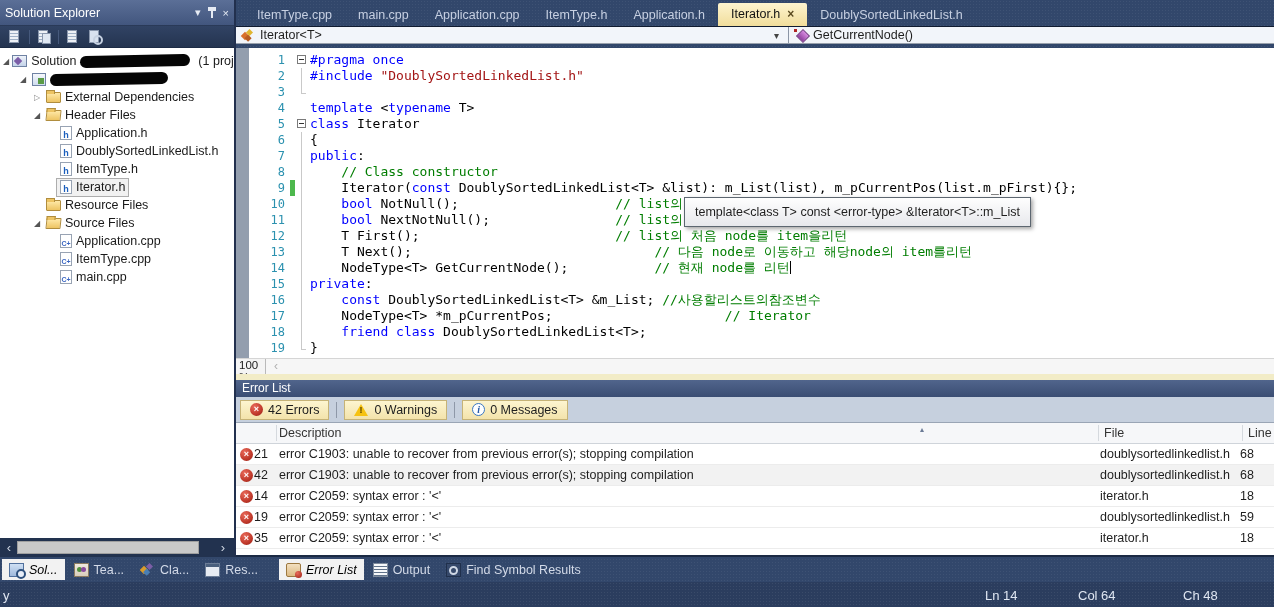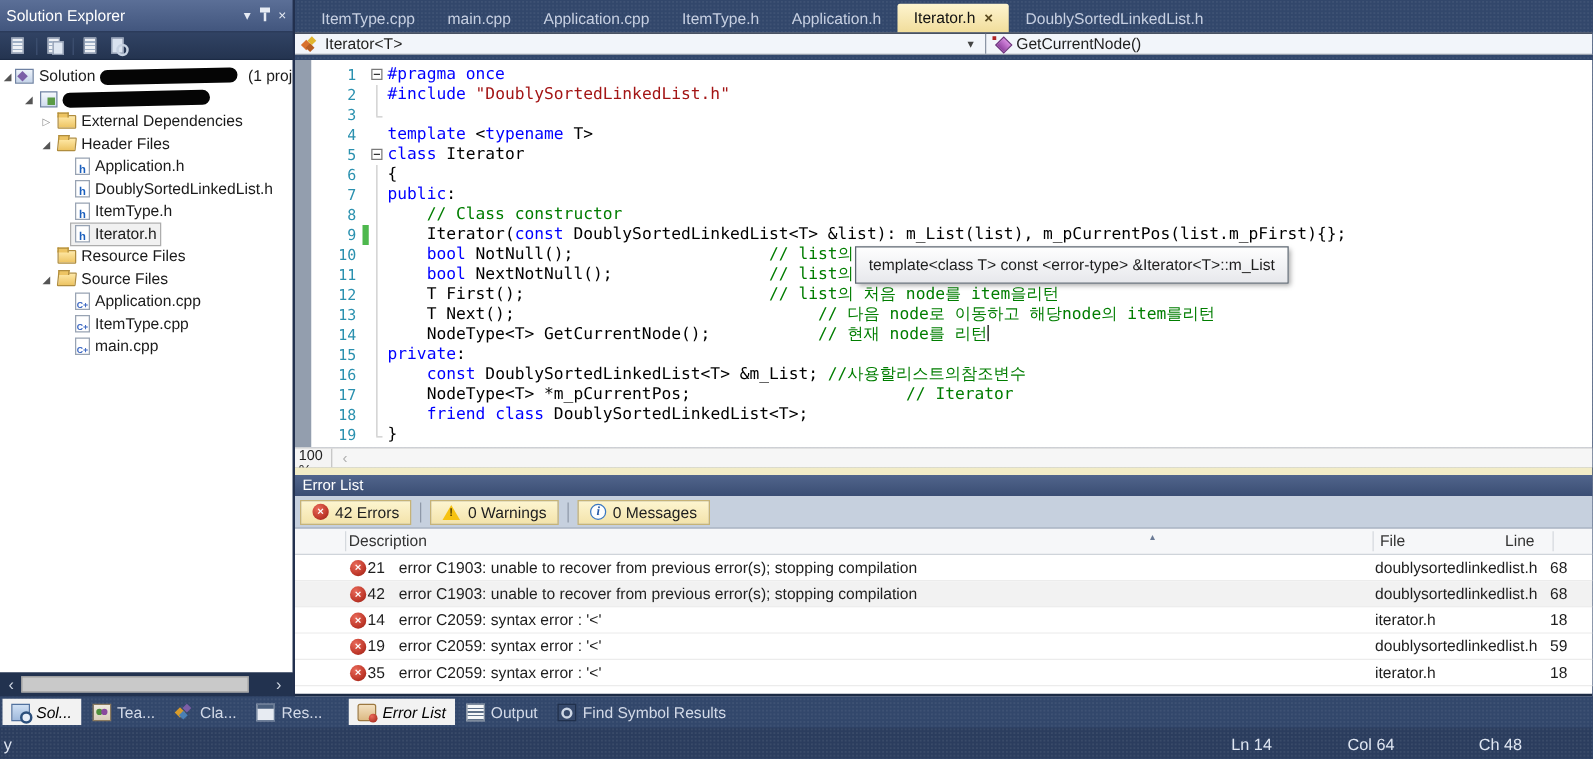--- a/index.html
+++ b/index.html
@@ -110,24 +110,24 @@
   .i-err::after { content:"×"; }
   .i-warnw { width:15px; height:13px; position:relative; display:inline-block; }
   .i-warnw::before { content:""; position:absolute; left:0; top:1px; width:0; height:0;
                      border-left:7px solid transparent; border-right:7px solid transparent; border-bottom:12px solid #f6c211; }
   .i-warnw::after { content:"!"; position:absolute; left:5px; top:2px; font-size:9px; font-weight:bold; color:#5a4500; }
   .i-info { width:13px; height:13px; border-radius:50%; background:#fdfeff; border:1px solid #3a77c2; color:#2458a6; display:inline-block;
             text-align:center; font-family:"Liberation Serif", serif; font-style:italic; font-weight:bold; font-size:10px; line-height:11px; }
   .i-info::after { content:"i"; }
   .el-head { height:21px; background:#f6f7f9; border-bottom:1px solid #cfd4da; position:relative; color:#333; }
   .el-head .hd { position:absolute; top:3px; }
-  .h-desc { left:43px; } .h-file { left:868px; } .h-line { left:968px; }
+  .h-desc { left:43px; } .h-file { left:868px; } .h-line { left:1012px; }
   .sortarr { position:absolute; left:684px; top:2px; font-size:8px; color:#6b7b96; }
   .vsep { position:absolute; top:2px; bottom:2px; width:1px; background:#d5d9de; }
-  .erow { height:21px; display:flex; align-items:center; border-bottom:1px solid #ececec; background:#fff;padding-left:40px; }
+  .erow { height:21px; display:flex; align-items:center; border-bottom:1px solid #ececec; background:#fff; }
   .erow.alt { background:#f2f2f2; }
   .ei { width:18px; padding-left:4px; display:flex; align-items:center; }
   .en { width:25px; color:#1e1e1e; }
   .ed { flex:1; color:#1e1e1e; white-space:nowrap; overflow:hidden; }
   .ef { width:140px; color:#1e1e1e; }
   .eln { width:34px; color:#1e1e1e; }
 
   
   #bottom-tabs { position:absolute; left:0; right:0; top:557px; height:25px; display:flex; align-items:flex-start; padding:2px 0 0 2px; gap:2px; }
   .btab { height:21px; display:inline-flex; align-items:center; padding:0 7px; color:#d3dae8; cursor:default; white-space:nowrap; }

